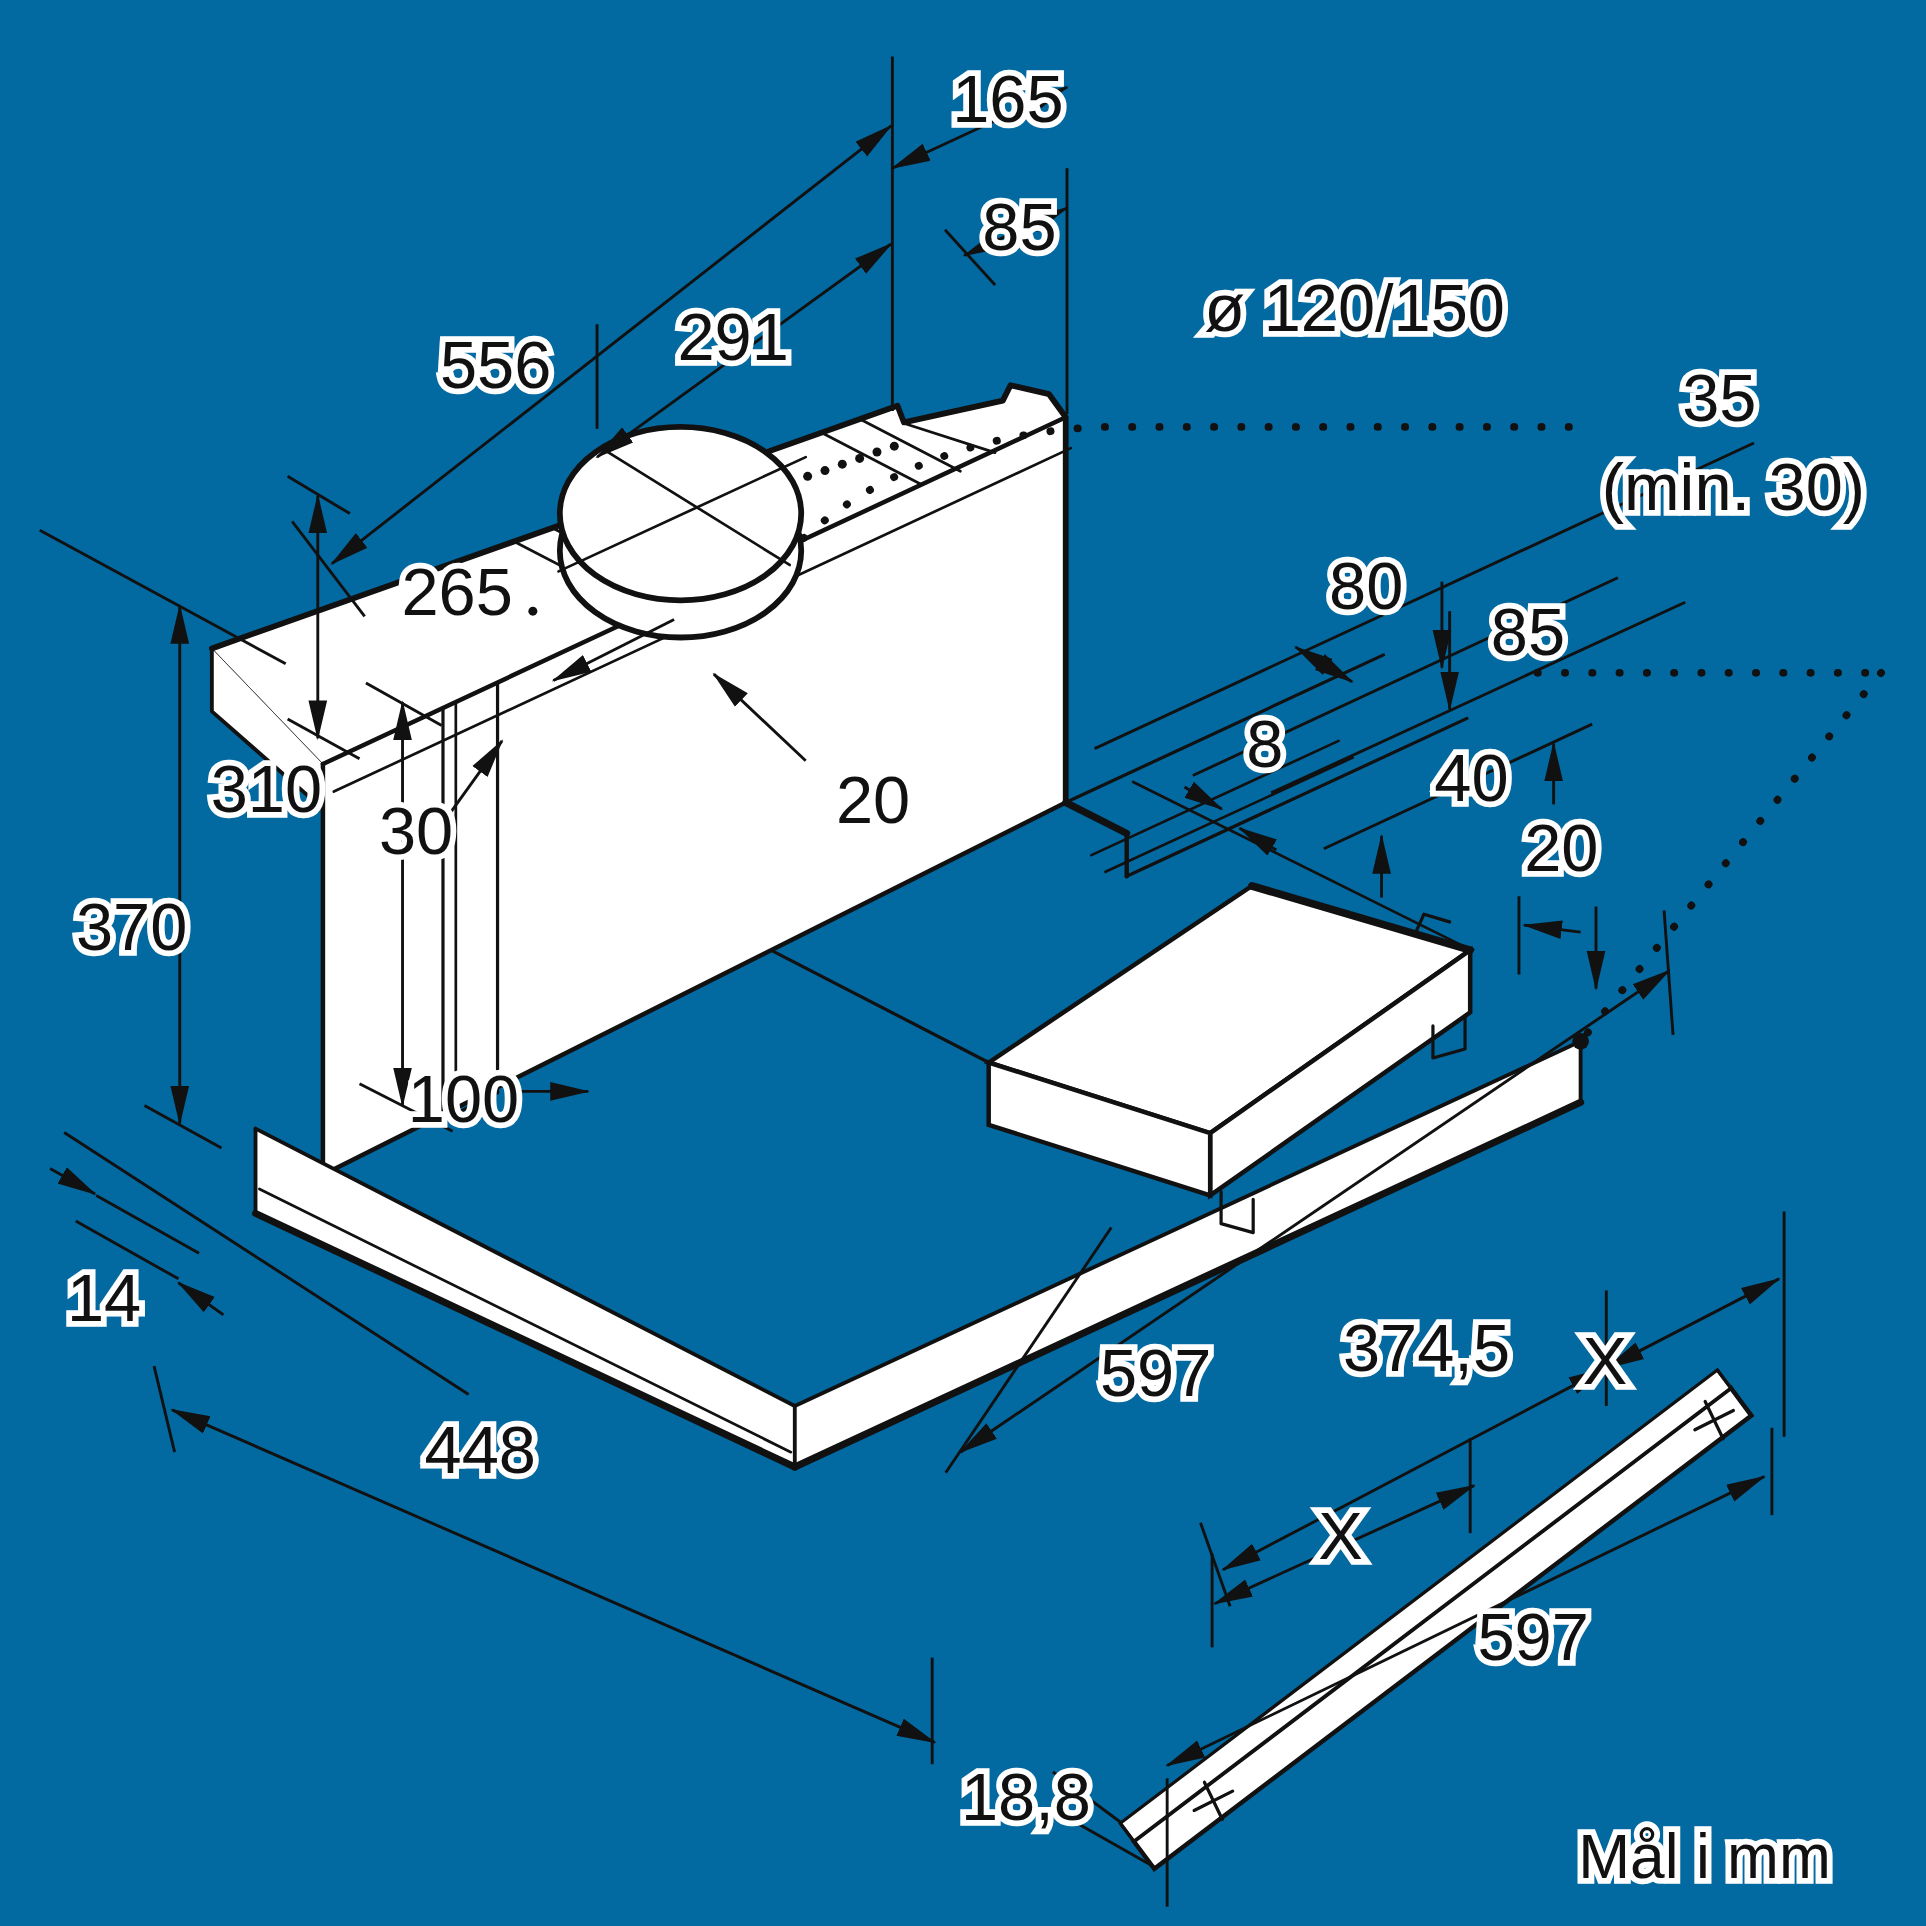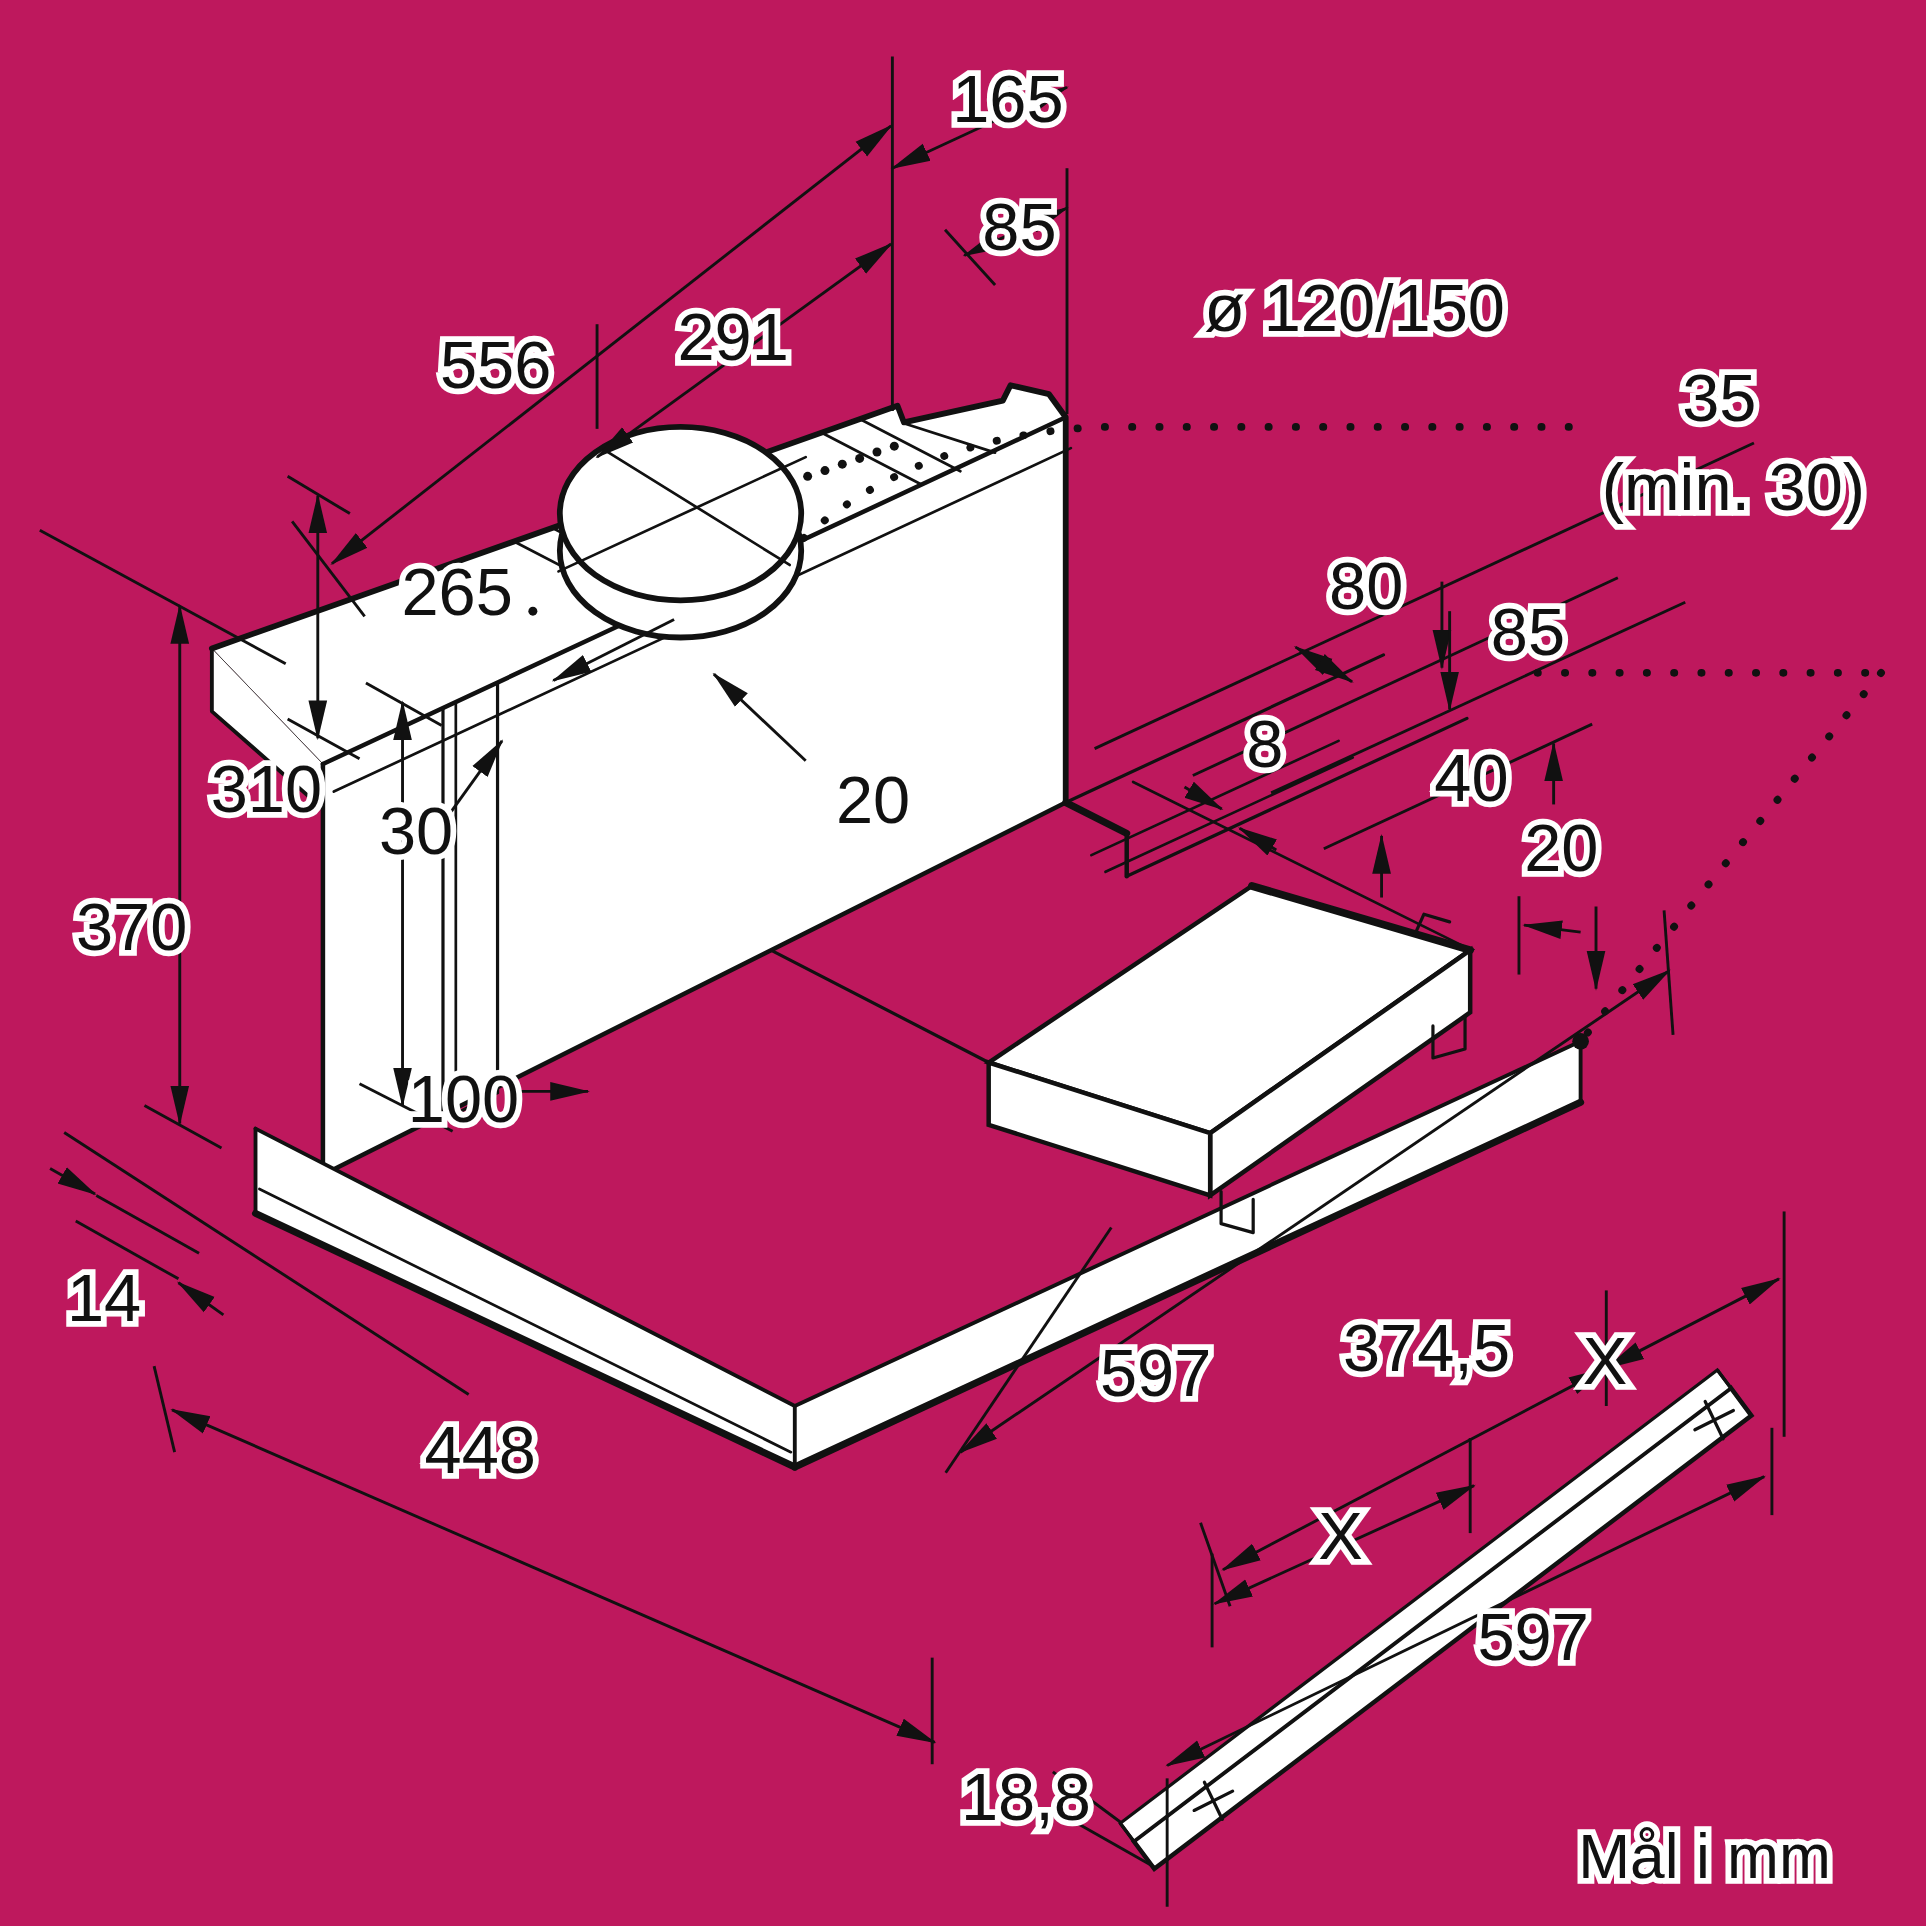--- a/index.html
+++ b/index.html
@@ -1,16 +1,16 @@
 <!DOCTYPE html>
 <html style="font-size:10.3px"><head>
 <meta charset="utf-8">
 <style>
   html,body{margin:0;padding:0;background:#fff;width:1926px;height:1926px;}
-  #stage{position:relative;width:1926px;height:1926px;background:#be185d;overflow:hidden;}
+  #stage{position:relative;width:1926px;height:1926px;background:#0369a1;overflow:hidden;}
   svg{position:absolute;left:0;top:0;}
   .ln{stroke:#111;fill:none;stroke-linecap:round;stroke-linejoin:round;}
   .w9{stroke-width:9;} .w11{stroke-width:11;} .w7{stroke-width:7;}
   .w6{stroke-width:6;} .w5{stroke-width:5;} .w4{stroke-width:4.2;}
   .dim{stroke:#111;fill:none;stroke-width:4.5;stroke-linecap:butt;}
   .dot{stroke:#111;stroke-width:12;stroke-linecap:round;stroke-dasharray:0.5 42;fill:none;}
   .face{fill:#fff;stroke:#111;}
   .lbl{font-family:"Liberation Sans","DejaVu Sans",sans-serif;font-size:104px;fill:#111;
        text-anchor:middle;paint-order:stroke fill;stroke:#ffffff;stroke-width:18px;}
   .note{font-size:97px;}

